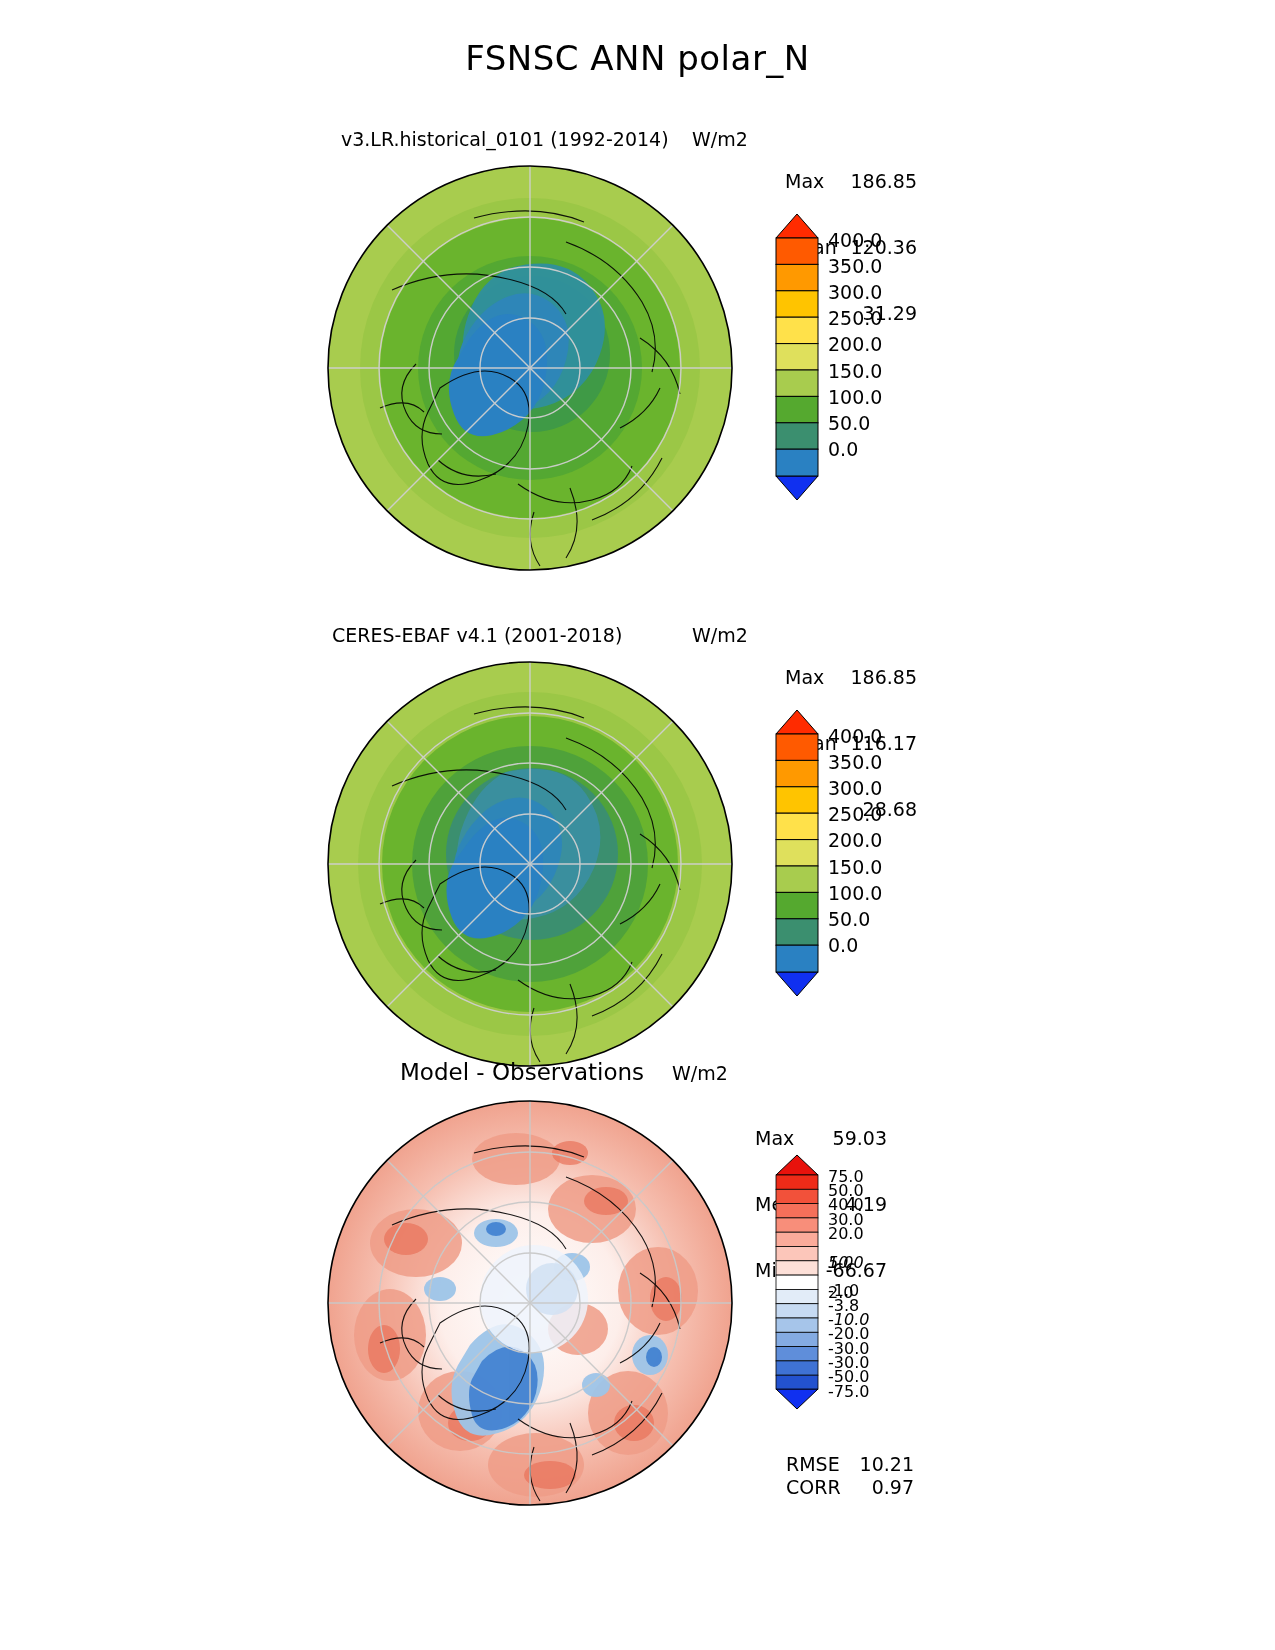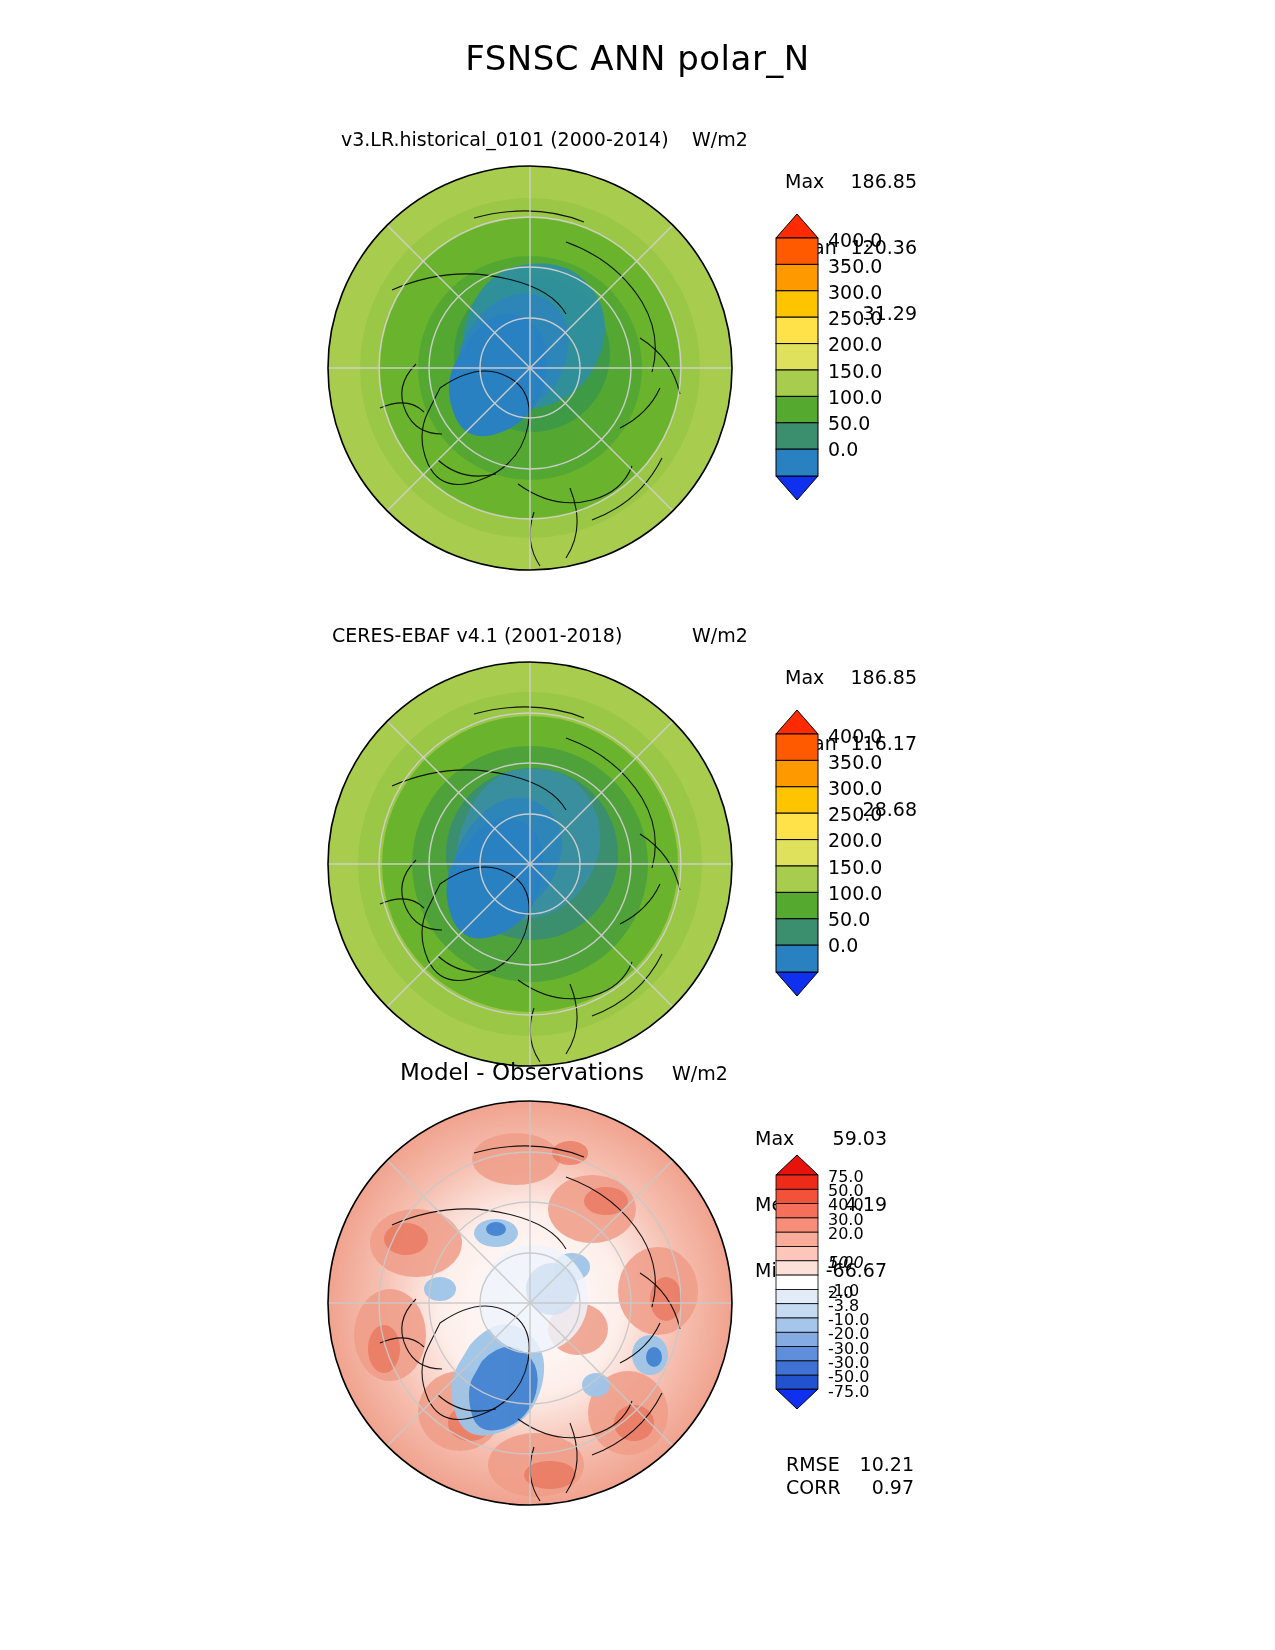--- a/index.html
+++ b/index.html
@@ -101,21 +101,21 @@
     margin-left: 31px;
   }
 </style>
 </head>
 <body>
 
 <div id="page-title">FSNSC ANN polar_N</div>
 
 <div class="panel panel-1">
 
-  <div class="panel-title" style="left:341px; top:8px;">v3.LR.historical_0101 (2000-2014)</div>
+  <div class="panel-title" style="left:341px; top:8px;">v3.LR.historical_0101 (1992-2014)</div>
   <div class="units" style="left:692px; top:8px;">W/m2</div>
 
   <div class="stats" style="left:785px; top:6px;">
     <div class="row"><span class="lbl">Max</span><span class="val">186.85</span></div>
     <div class="row"><span class="lbl">Mean</span><span class="val">120.36</span></div>
     <div class="row"><span class="lbl">Min</span><span class="val">31.29</span></div>
   </div>
 
   <div class="map-wrap" style="left:320px; top:38px;">
     <svg width="420" height="420" viewBox="0 0 420 420">
@@ -402,21 +402,21 @@
       <span style="top:14px;">75.0</span>
       <span style="top:28px;">50.0</span>
       <span style="top:42px;">40.0</span>
       <span style="top:57px;">30.0</span>
       <span style="top:71px;">20.0</span>
       <span style="top:100px;font-style:italic;">10.0</span>
       <span style="top:100px;font-style:italic;">5.0</span>
       <span style="top:130px;">2.0</span>
       <span style="top:128px;">-1.0</span>
       <span style="top:143px;">-3.8</span>
-      <span style="top:157px;">-10.0</span>
+      <span style="top:157px;font-style:italic;">-10.0</span>
       <span style="top:171px;">-20.0</span>
       <span style="top:186px;">-30.0</span>
       <span style="top:200px;">-30.0</span>
       <span style="top:214px;">-50.0</span>
       <span style="top:229px;">-75.0</span>
     </div>
   </div>
 
   <div class="footer-stats" style="left:755px; top:398px;">
     <div class="row">

